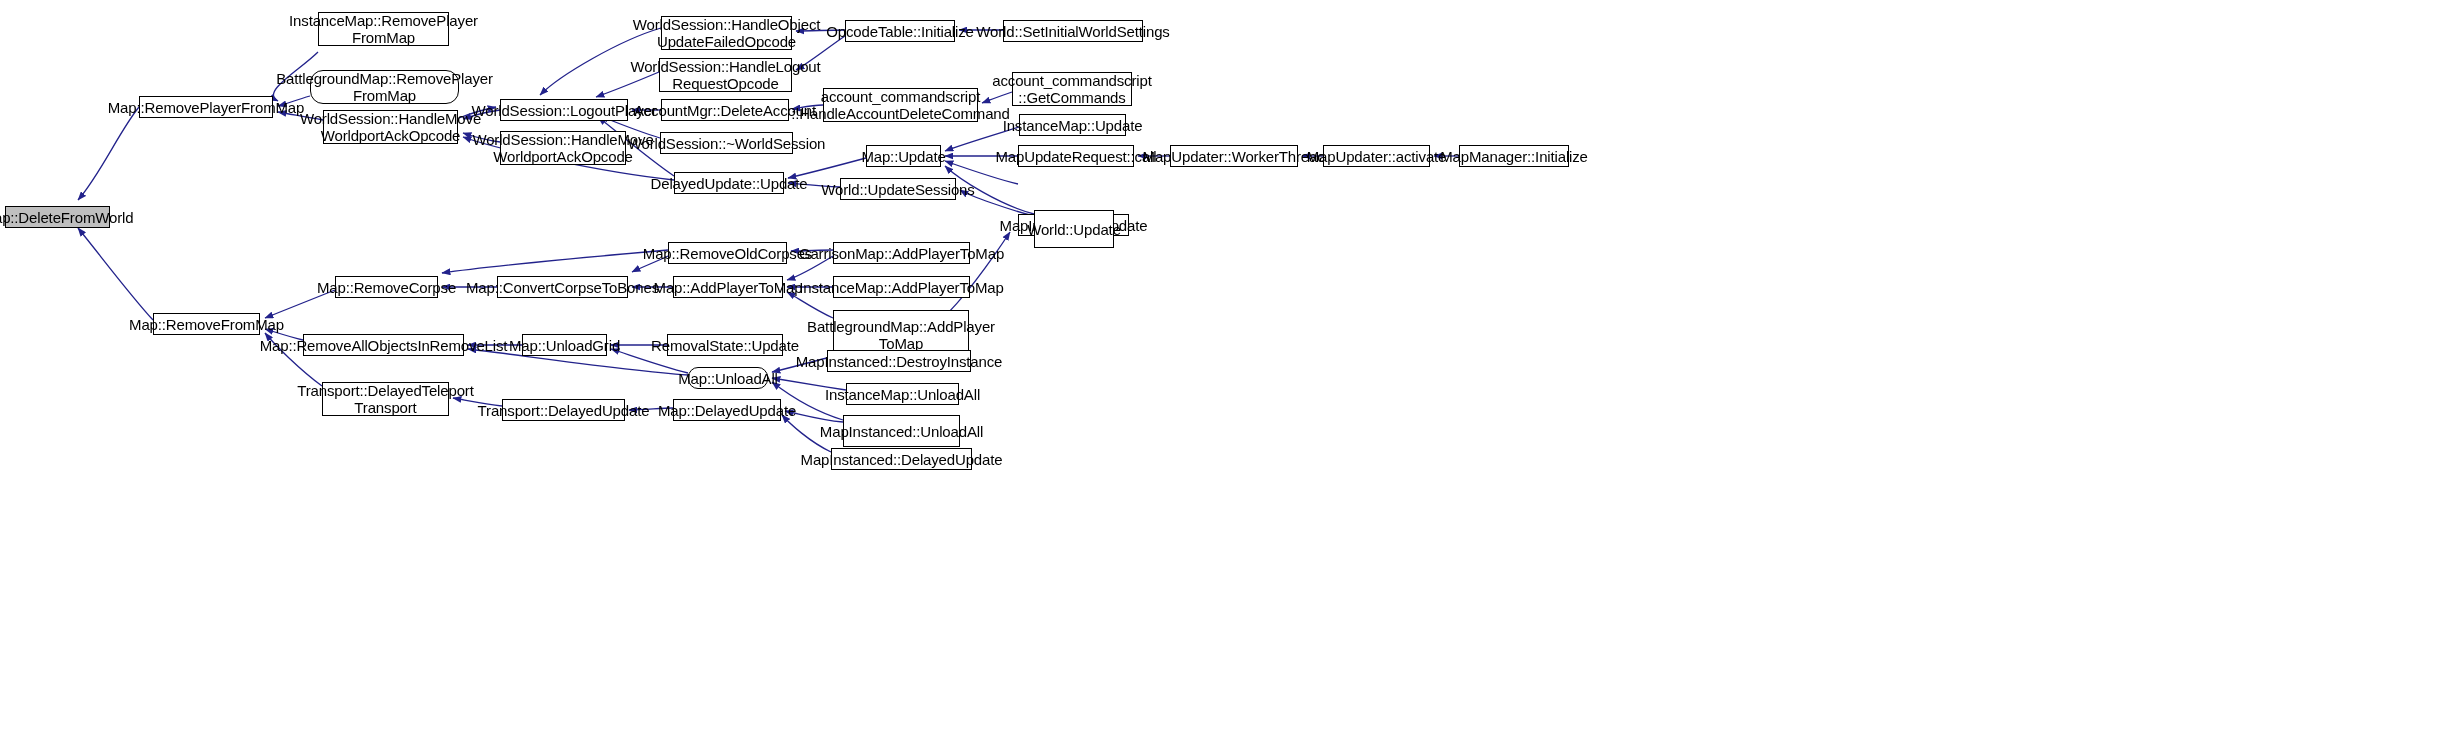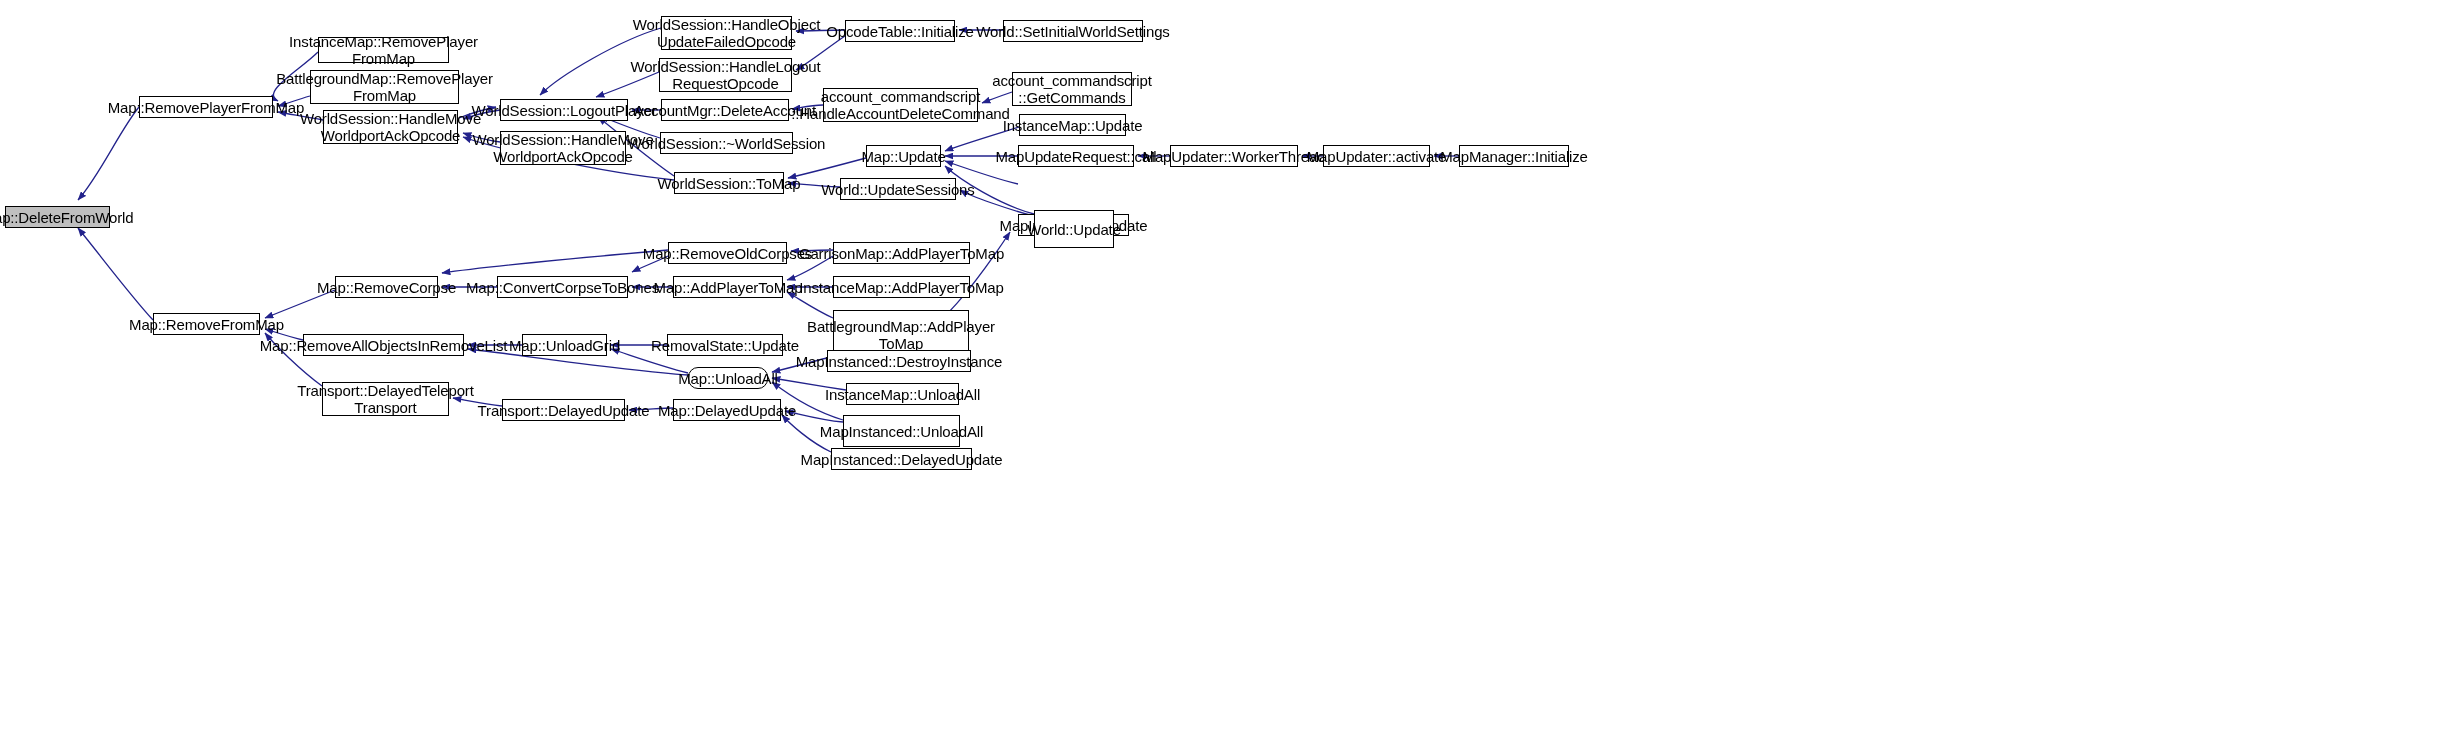--- a/index.html
+++ b/index.html
@@ -103,34 +103,34 @@
       <path d="M 827,358 C 810,362 790,368 772,372" fill="none" stroke="#22228b" stroke-width="1.3" marker-end="url(#arrowhead)"></path>
       <path d="M 846,390 C 820,386 790,381 772,378" fill="none" stroke="#22228b" stroke-width="1.3" marker-end="url(#arrowhead)"></path>
       <path d="M 843,420 C 810,410 785,392 772,382" fill="none" stroke="#22228b" stroke-width="1.3" marker-end="url(#arrowhead)"></path>
       <path d="M 843,422 C 820,420 800,414 785,411" fill="none" stroke="#22228b" stroke-width="1.3" marker-end="url(#arrowhead)"></path>
       <path d="M 831,452 C 810,442 790,424 782,415" fill="none" stroke="#22228b" stroke-width="1.3" marker-end="url(#arrowhead)"></path>
       <path d="M 900,350 C 940,330 975,285 1010,232" fill="none" stroke="#22228b" stroke-width="1.3" marker-end="url(#arrowhead)"></path>
     </svg>
 <div class="node root" style="left: 5px; top: 206px; width: 105px; height: 22px;">Map::DeleteFromWorld</div>
     <div class="node" style="left: 139px; top: 96px; width: 134px; height: 22px;">Map::RemovePlayerFromMap</div>
     <div class="node" style="left: 153px; top: 313px; width: 107px; height: 22px;">Map::RemoveFromMap</div>
-    <div class="node" style="left: 318px; top: 37px; width: 131px; height: 26px;">InstanceMap::RemovePlayer
+    <div class="node" style="left: 318px; top: 12px; width: 131px; height: 34px;">InstanceMap::RemovePlayer
 FromMap</div>
-    <div class="node" style="left: 310px; top: 70px; width: 149px; height: 34px;">BattlegroundMap::RemovePlayer
+    <div class="node" style="left: 310px; top: 70px; width: 149px; height: 34px; border-radius: 13px;">BattlegroundMap::RemovePlayer
 FromMap</div>
     <div class="node" style="left: 323px; top: 110px; width: 135px; height: 34px;">WorldSession::HandleMove
 WorldportAckOpcode</div>
     <div class="node" style="left: 335px; top: 276px; width: 103px; height: 22px;">Map::RemoveCorpse</div>
     <div class="node" style="left: 303px; top: 334px; width: 161px; height: 22px;">Map::RemoveAllObjectsInRemoveList</div>
     <div class="node" style="left: 322px; top: 382px; width: 127px; height: 34px;">Transport::DelayedTeleport
 Transport</div>
     <div class="node" style="left: 500px; top: 99px; width: 128px; height: 22px;">WorldSession::LogoutPlayer</div>
     <div class="node" style="left: 500px; top: 131px; width: 126px; height: 34px;">WorldSession::HandleMove
 WorldportAckOpcode</div>
-    <div class="node" style="left: 674px; top: 172px; width: 110px; height: 22px;">WorldSession::ToMap</div>
+    <div class="node" style="left: 674px; top: 172px; width: 110px; height: 22px;">DelayedUpdate::Update</div>
     <div class="node" style="left: 497px; top: 276px; width: 131px; height: 22px;">Map::ConvertCorpseToBones</div>
     <div class="node" style="left: 522px; top: 334px; width: 85px; height: 22px;">Map::UnloadGrid</div>
     <div class="node" style="left: 502px; top: 399px; width: 123px; height: 22px;">Transport::DelayedUpdate</div>
     <div class="node" style="left: 661px; top: 16px; width: 131px; height: 34px;">WorldSession::HandleObject
 UpdateFailedOpcode</div>
     <div class="node" style="left: 659px; top: 58px; width: 133px; height: 34px;">WorldSession::HandleLogout
 RequestOpcode</div>
     <div class="node" style="left: 661px; top: 99px; width: 128px; height: 22px;">AccountMgr::DeleteAccount</div>
     <div class="node" style="left: 660px; top: 132px; width: 133px; height: 22px;">WorldSession::~WorldSession</div>
     <div class="node" style="left: 668px; top: 242px; width: 119px; height: 22px;">Map::RemoveOldCorpses</div>

